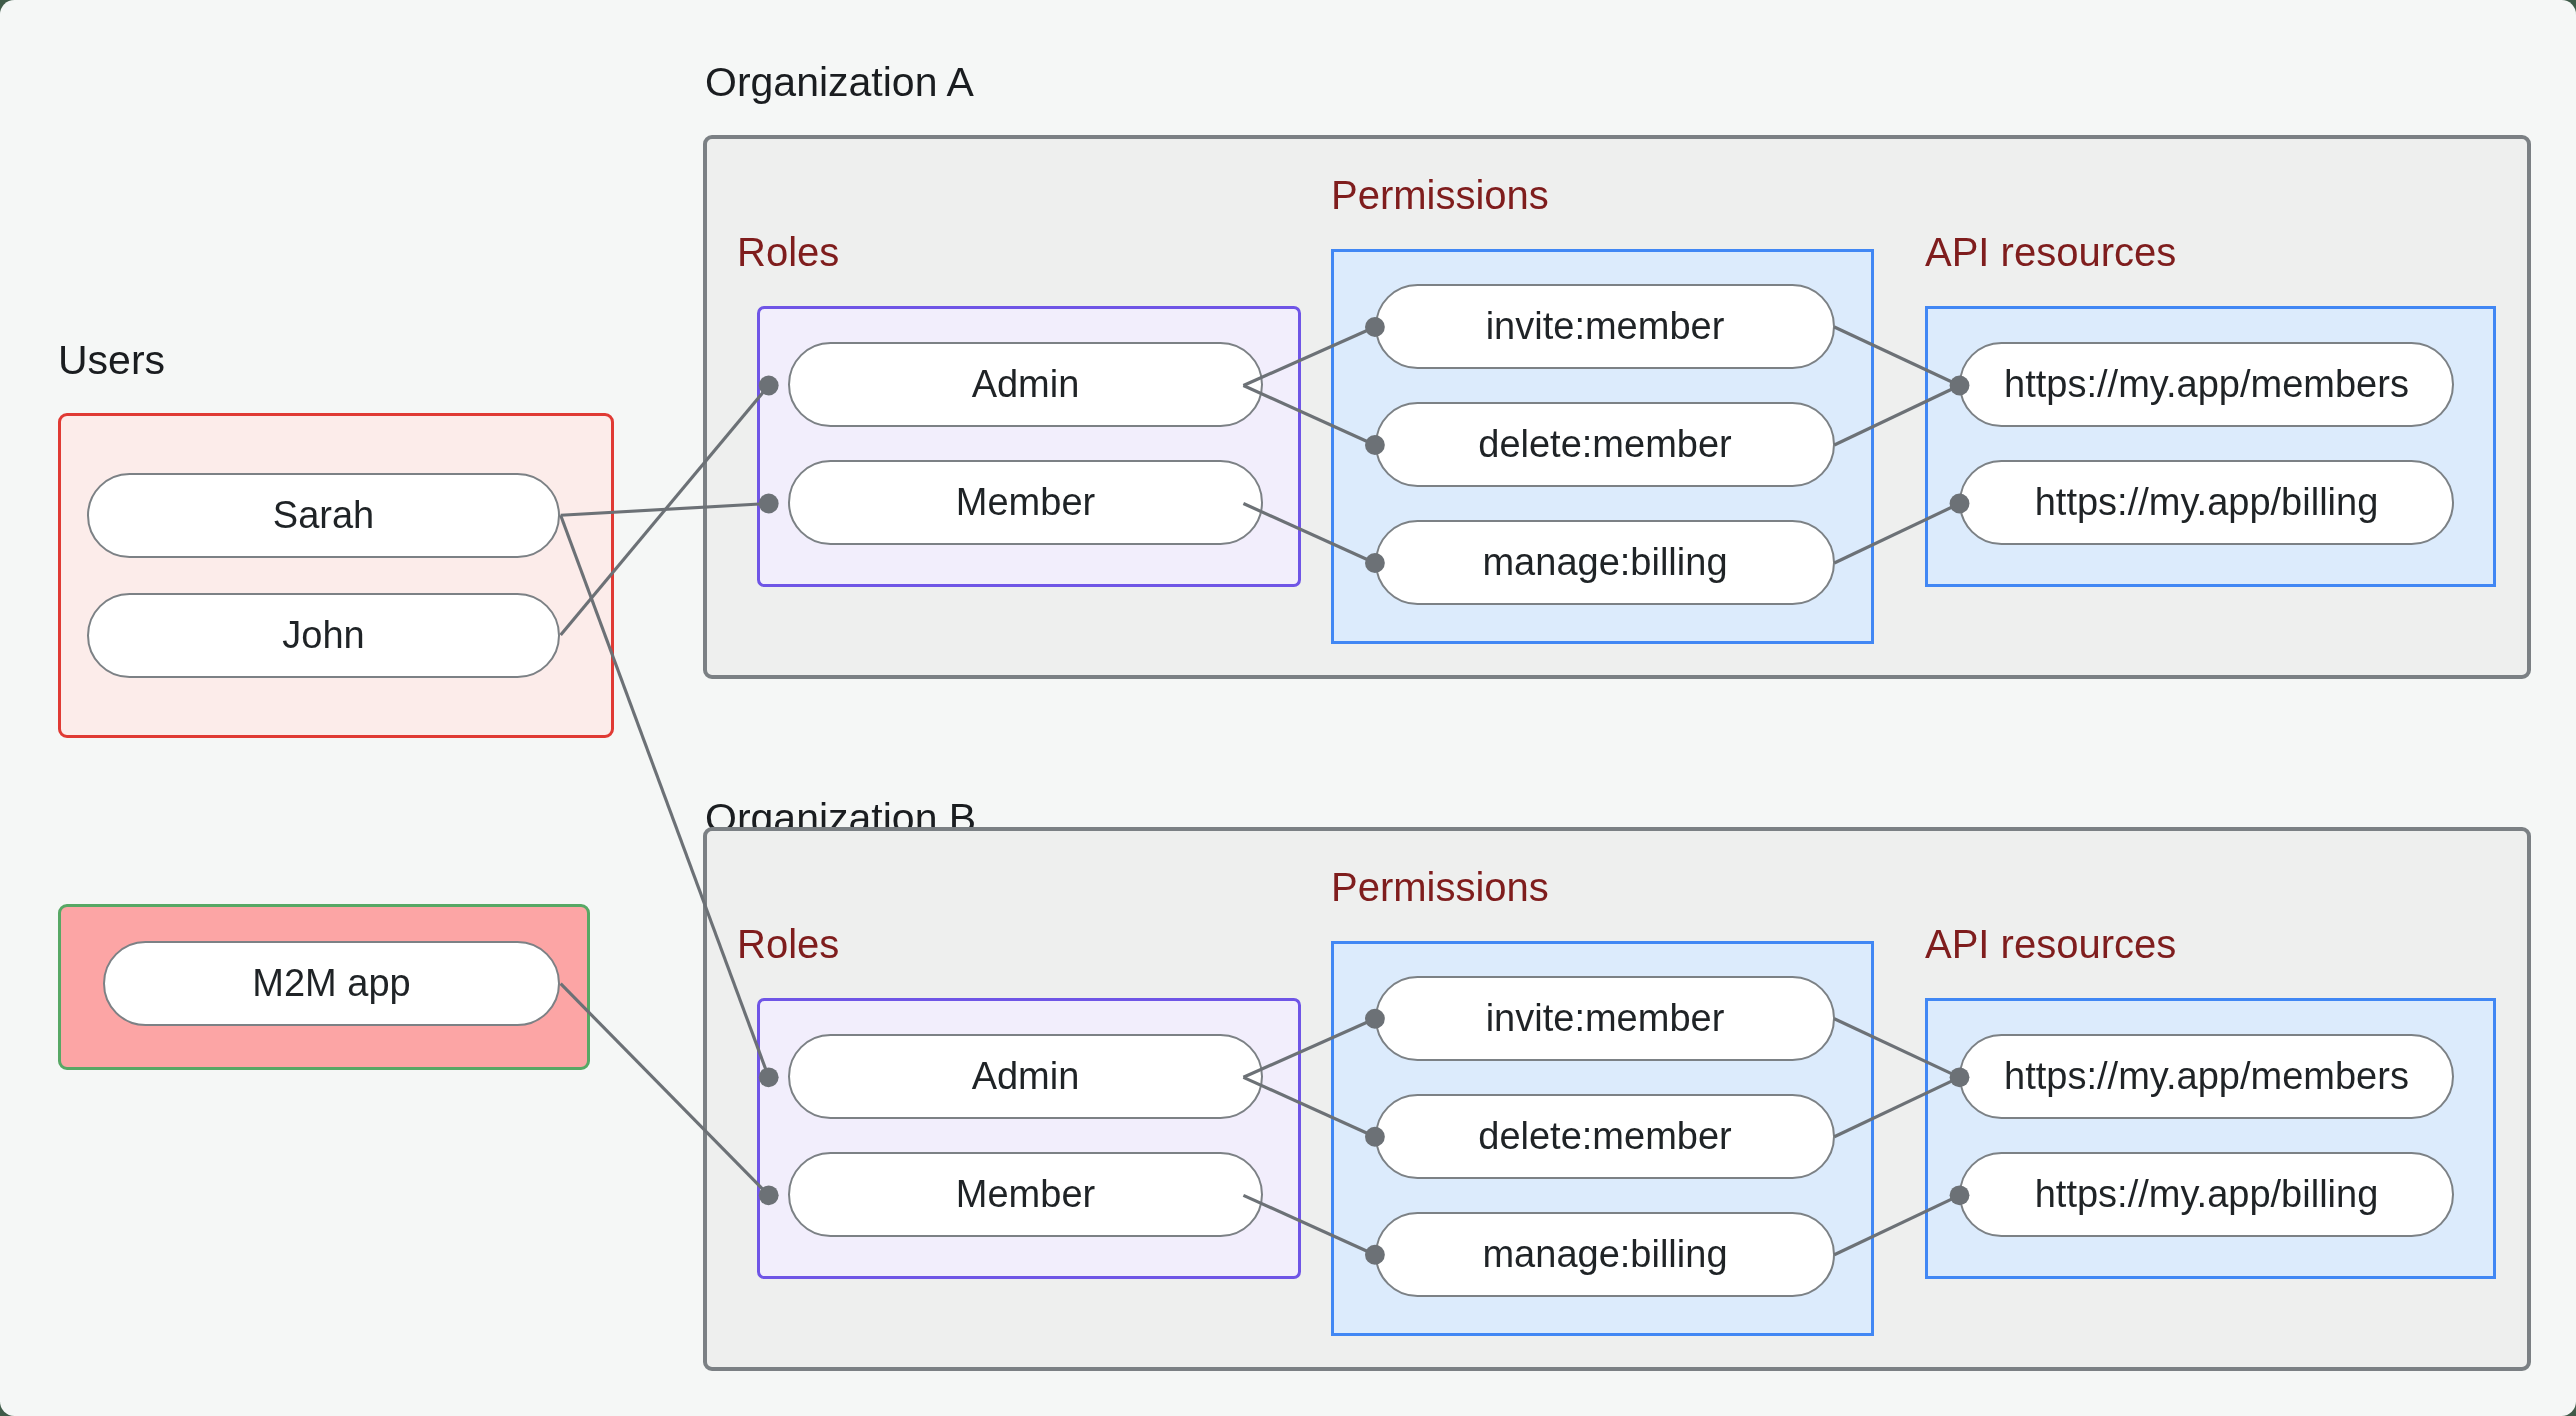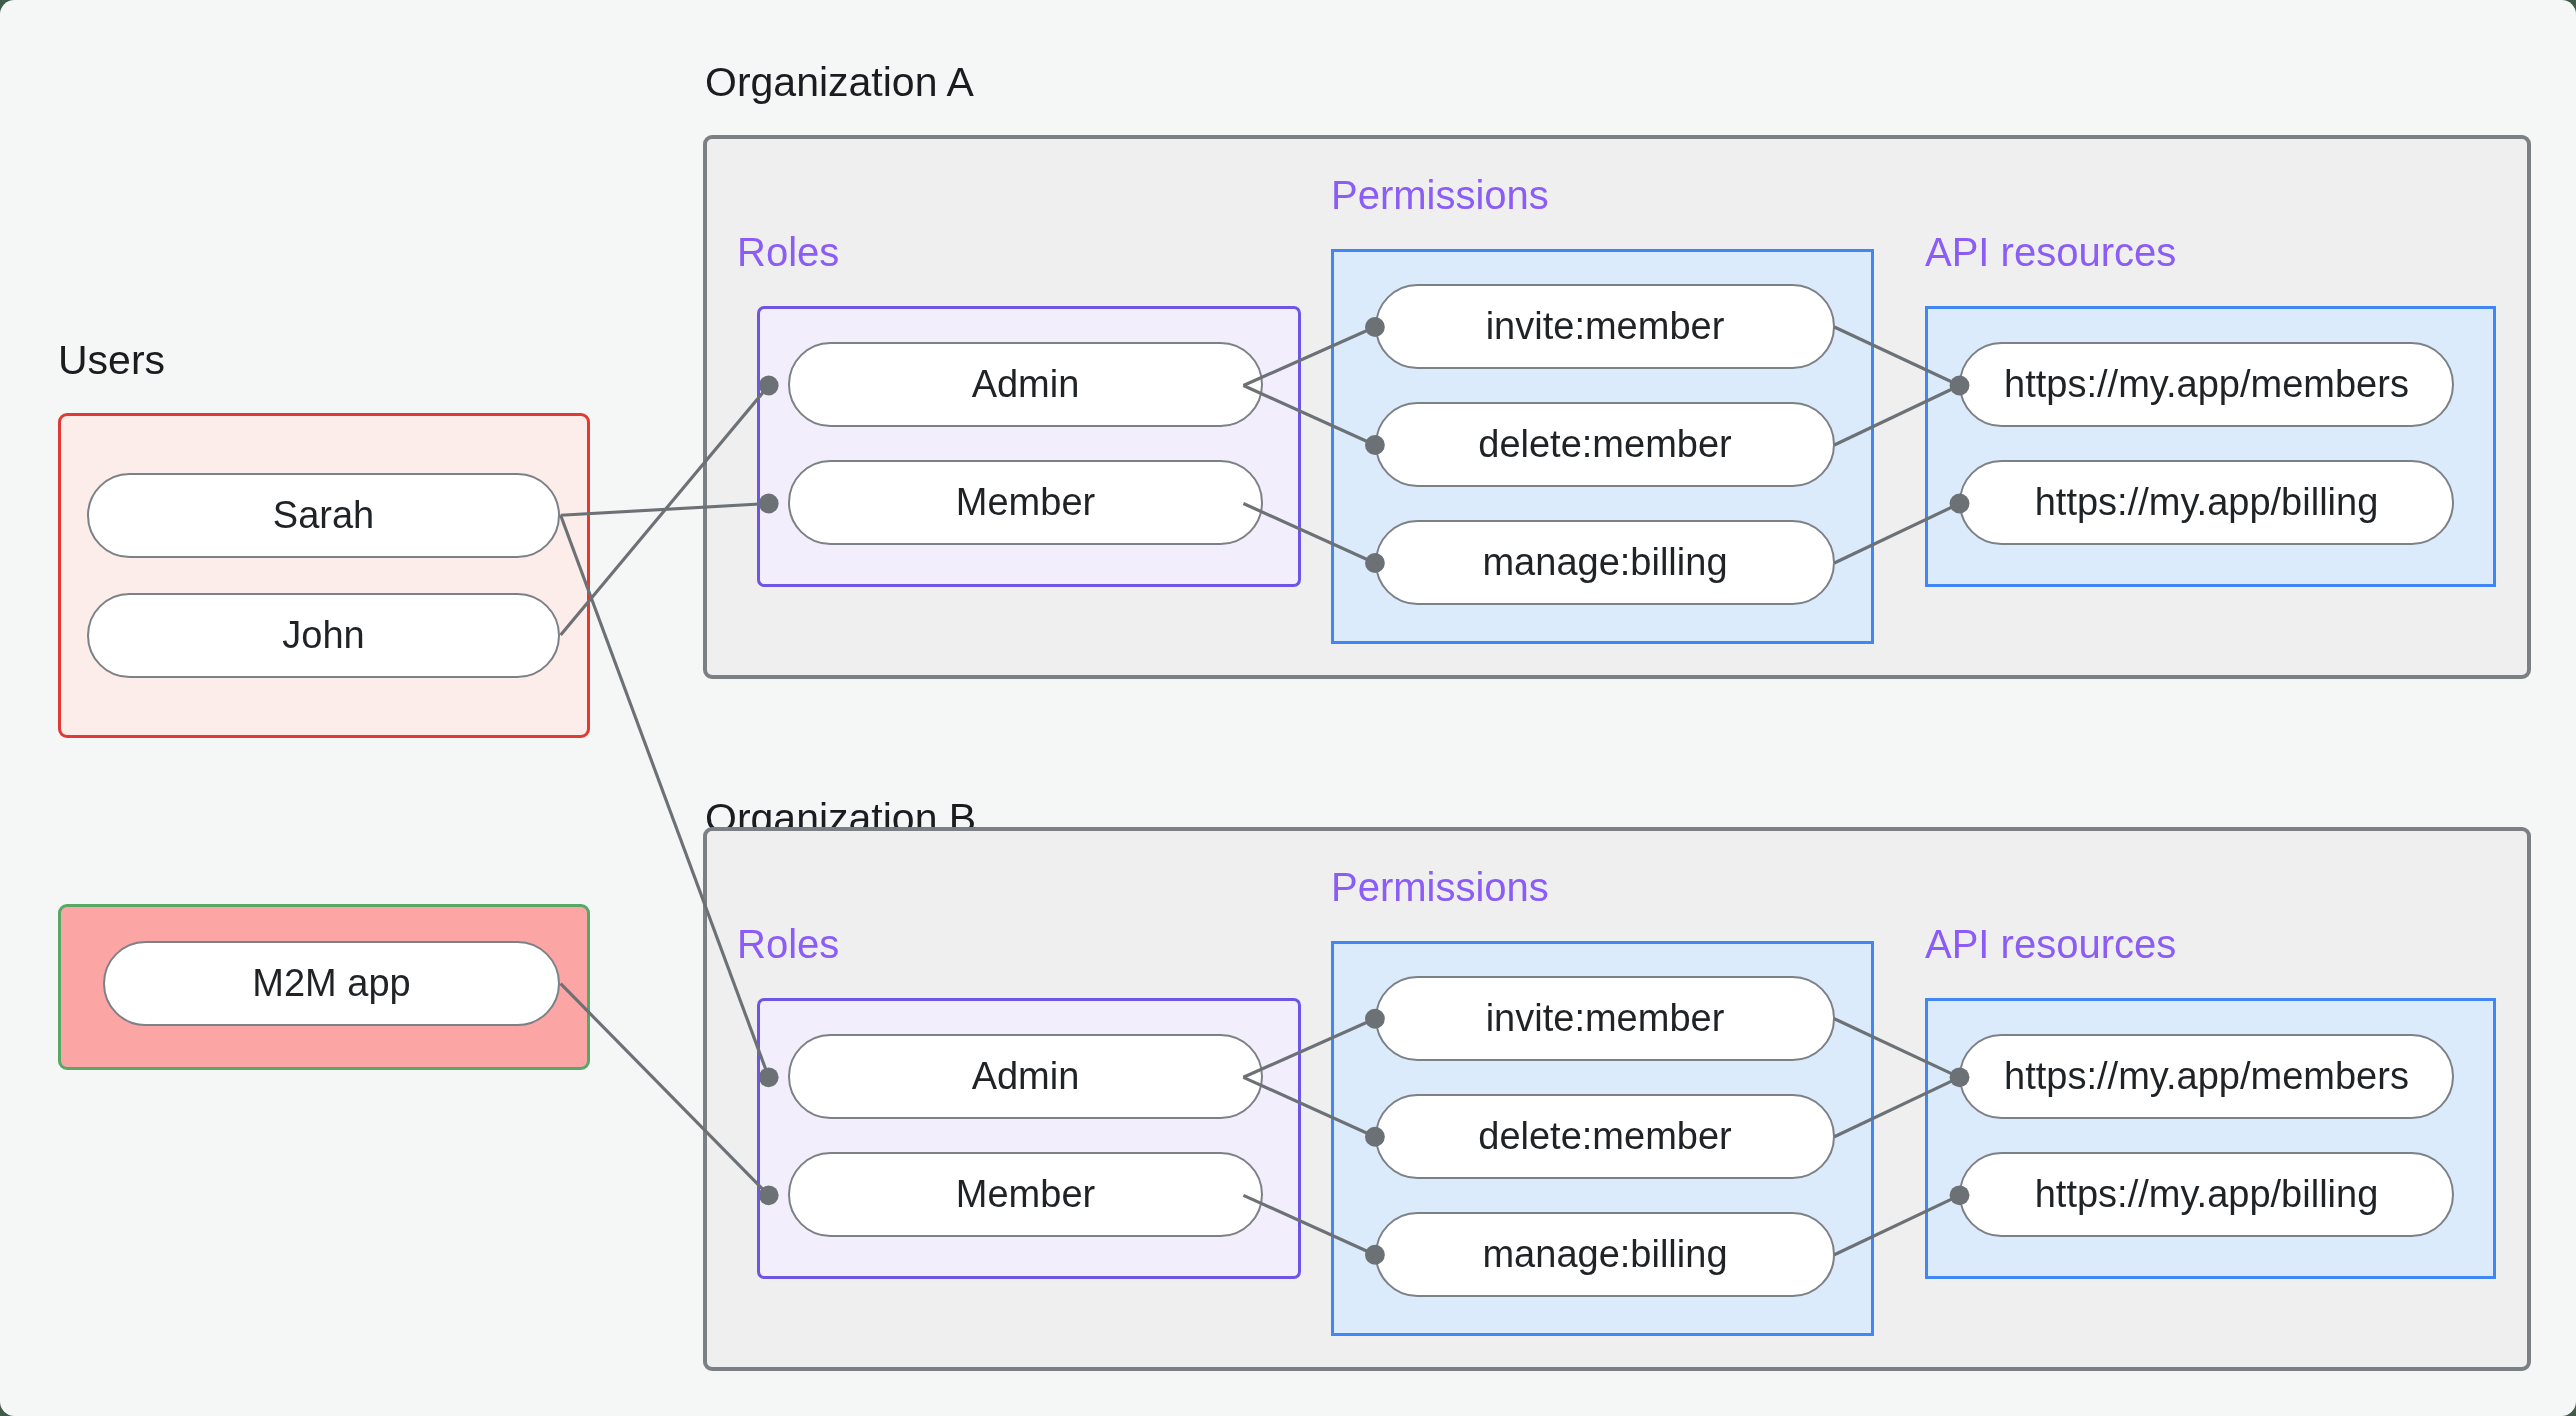--- a/index.html
+++ b/index.html
@@ -20,31 +20,31 @@
     position: absolute;
     font-size: 41px;
     line-height: 47px;
     color: #1a1d20;
     white-space: nowrap;
   }
   .inner-label {
     position: absolute;
     font-size: 40px;
     line-height: 47px;
-    color: #8b5cf6;
+    color: #7f1d1d;
     white-space: nowrap;
     text-align: right;
   }
   .gbox {
     position: absolute;
     box-sizing: content-box;
     border-radius: 9px;
   }
   .org-box   { border: 4.5px solid #7b8084; background: #eeefee; }
-  .users-box { border: 3.6px solid #e03a34; background: #fcecea; }
+  .users-box { border: 3.6px solid #e03a34; background: #fcecea; padding-left: 24px; }
   .m2m-box   { border: 3.6px solid #57a865; background: #fca5a5; }
   .roles-box { border: 3.6px solid #6f55e6; background: #f2eefc; border-radius: 7.2px; margin-left: 20px; }
   .blue-box  { border: 3.6px solid #4187f4; background: #dcebfc; border-radius: 0; }
   .pill {
     position: absolute;
     height: 85px;
     background: #ffffff;
     border: 2.7px solid #7c8185;
     border-radius: 45px;
     box-sizing: border-box;

